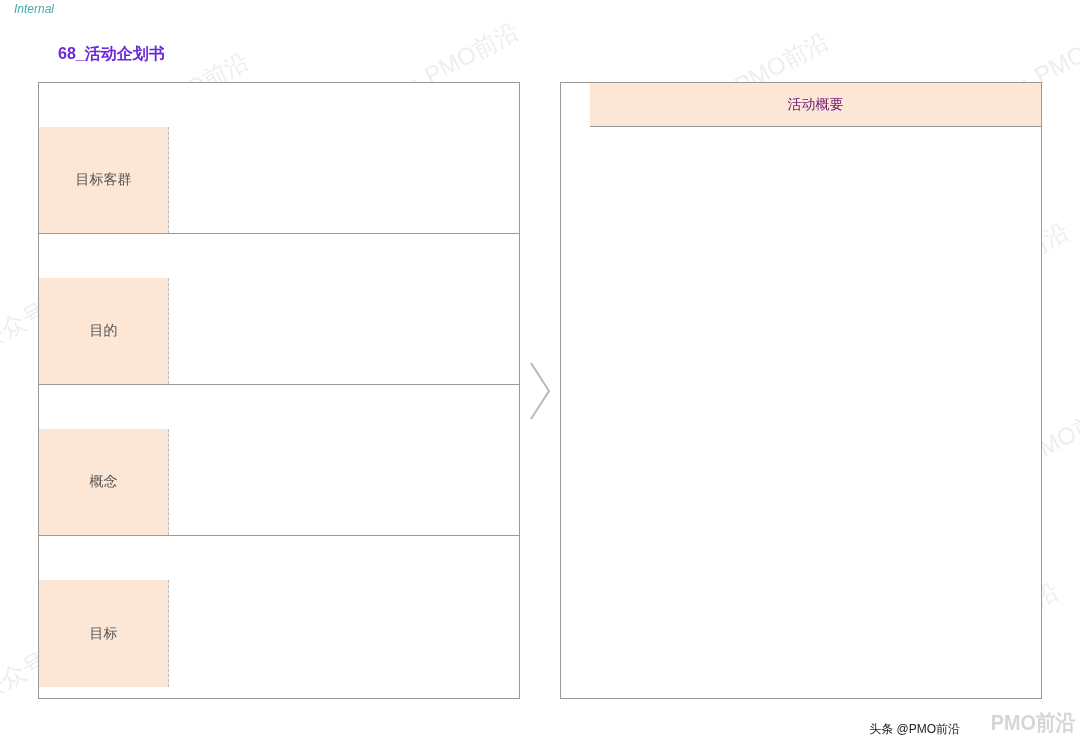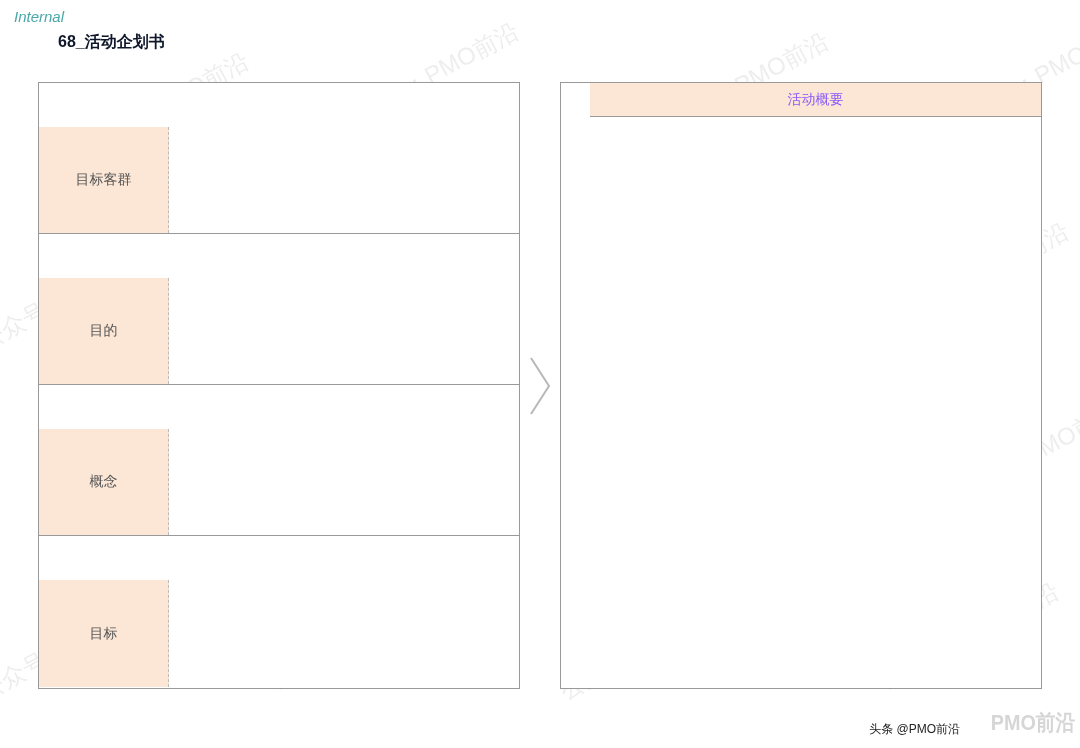--- a/index.html
+++ b/index.html
@@ -10,35 +10,35 @@
     body {
       width: 1080px;
       height: 748px;
       font-family: "Microsoft YaHei", "SimSun", sans-serif;
       background: #fff;
       position: relative;
       overflow: hidden;
     }
     .internal-label {
       position: absolute;
-      top: 8px;
+      top: 2px;
       left: 14px;
       font-style: italic;
       color: #4aa8a8;
-      font-size: 15px;
+      font-size: 12px;
       font-weight: 500;
       text-align: center;
     }
     .page-title {
       position: absolute;
-      top: 32px;
+      top: 44px;
       left: 58px;
       font-size: 16px;
       font-weight: bold;
-      color: #0f172a;
+      color: #6d28d9;
     }
     .layout {
       position: absolute;
       top: 82px;
       left: 38px;
       right: 38px;
       display: flex;
       align-items: stretch;
       gap: 0;
     }
@@ -83,28 +83,28 @@
       height: 60px;
     }
     .right-panel {
       width: 482px;
       border: 1px solid #999;
       display: flex;
       flex-direction: column;
       background: #fff;
     }
     .right-header {
-      height: 34px;
+      height: 44px;
       background: #fce7d6;
       border-bottom: 1px solid #999;
       display: flex;
       align-items: center;
       justify-content: center;
       font-size: 14px;
-      color: #8b5cf6;
+      color: #701a75;
       margin-left: 29px;
     }
     .right-body {
       flex: 1;
       min-height: 571px;
       background: #fff;
     }
     .attribution {
       position: absolute;
       bottom: 10px;

